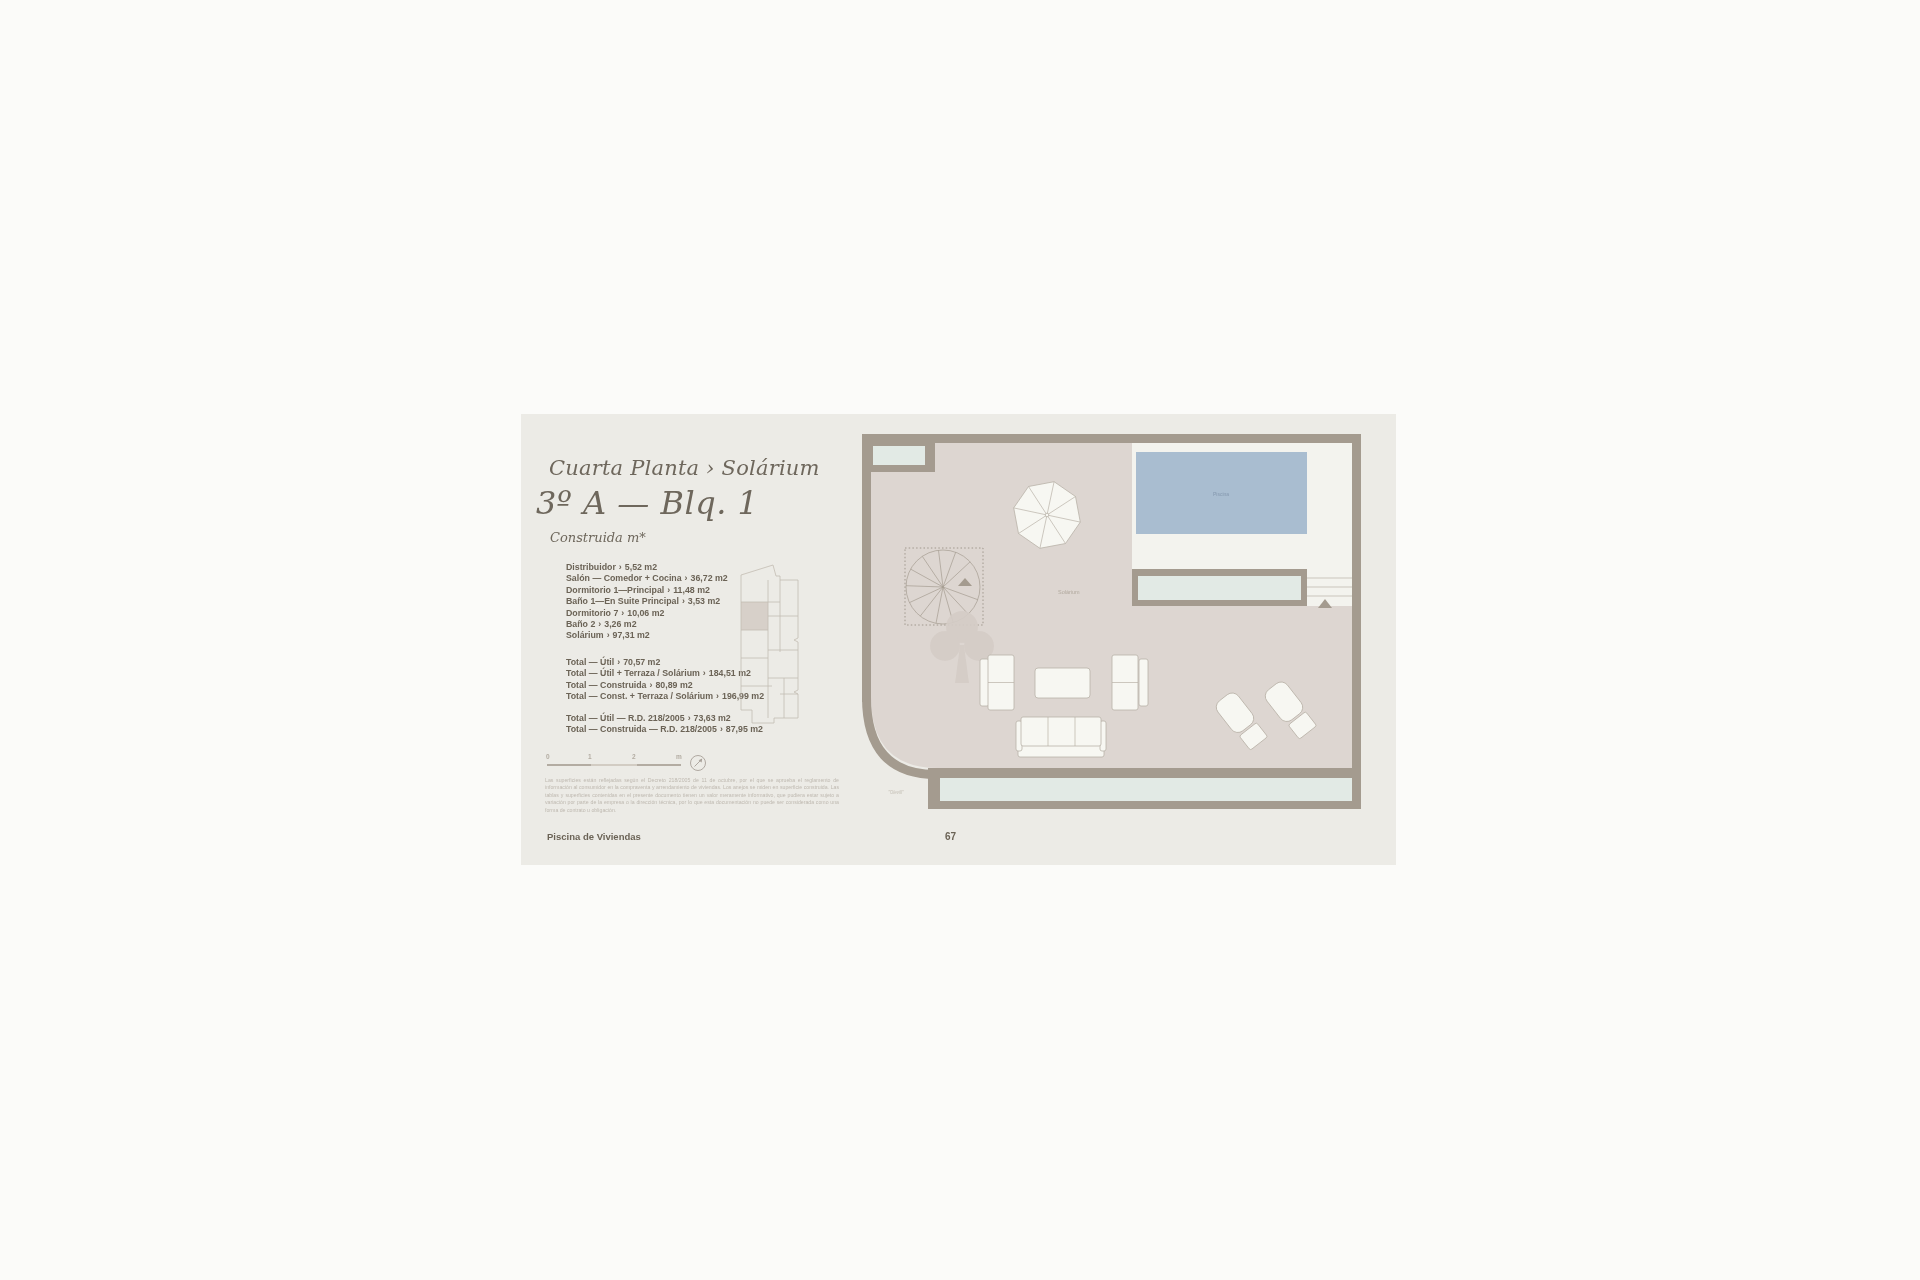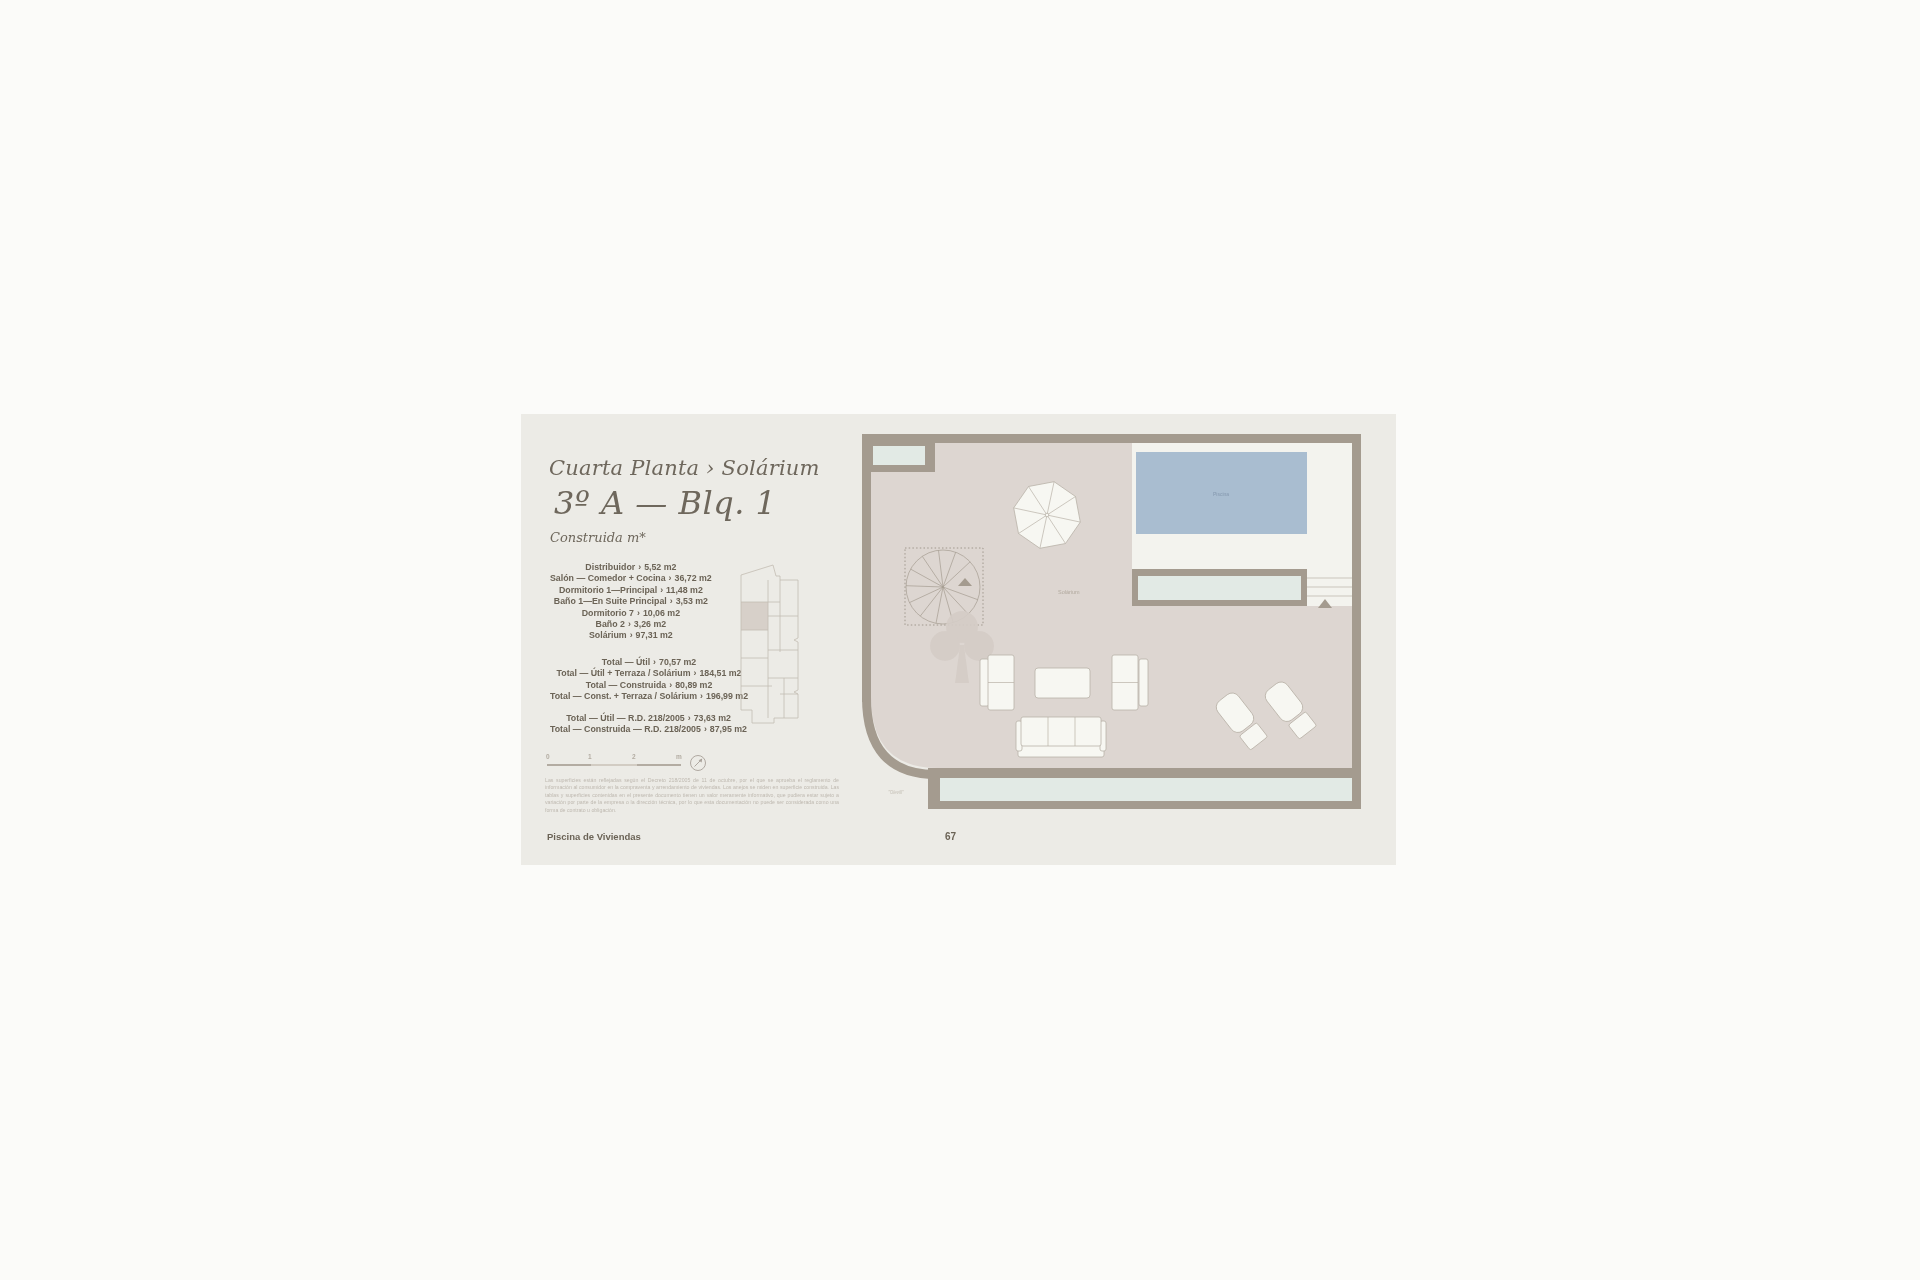--- a/index.html
+++ b/index.html
@@ -3,25 +3,25 @@
 <meta charset="utf-8">
 <style>
   html,body{margin:0;padding:0;}
   .stage{position:relative;width:1920px;height:1280px;background:var(--c-canvas,#fbfbf9);overflow:hidden;
          font-family:"Liberation Sans",sans-serif;}
   .sheet{position:absolute;left:521px;top:414px;width:875px;height:451px;background:var(--c-sheet,#ecebe6);}
 
   
   .subtitle{position:absolute;left:28px;top:42px;font-family:"DejaVu Serif",serif;font-style:italic;
             font-size:21px;color:var(--c-heading);letter-spacing:.2px;}
-  .title{position:absolute;left:33px;top:70px;font-family:"DejaVu Serif",serif;font-style:italic;
+  .title{position:absolute;left:15px;top:70px;font-family:"DejaVu Serif",serif;font-style:italic;
          font-size:32px;color:var(--c-heading);letter-spacing:.5px;}
   .section-label{position:absolute;left:29px;top:116px;font-family:"DejaVu Serif",serif;font-style:italic;
                  font-size:13px;color:var(--c-heading);}
-  .arealist{position:absolute;left:29px;text-align:center;}
+  .arealist{position:absolute;left:45px;}
   .arealist .row{white-space:nowrap;line-height:11.4px;font-size:8.8px;font-weight:bold;color:var(--c-body);}
   .arealist .sep{margin:0 3px;color:var(--c-body);}
   .rooms{top:148px;} .totals-a{top:243px;} .totals-b{top:299px;}
 
   .keyplan{position:absolute;left:207px;top:146px;}
 
   
   .tick{position:absolute;top:339px;font-size:6.5px;font-weight:bold;color:var(--c-scale-dark);}
   .seg{position:absolute;top:350px;height:2px;}
   .seg.d{background:var(--c-scale-dark);} .seg.l{background:var(--c-scale-light);}

